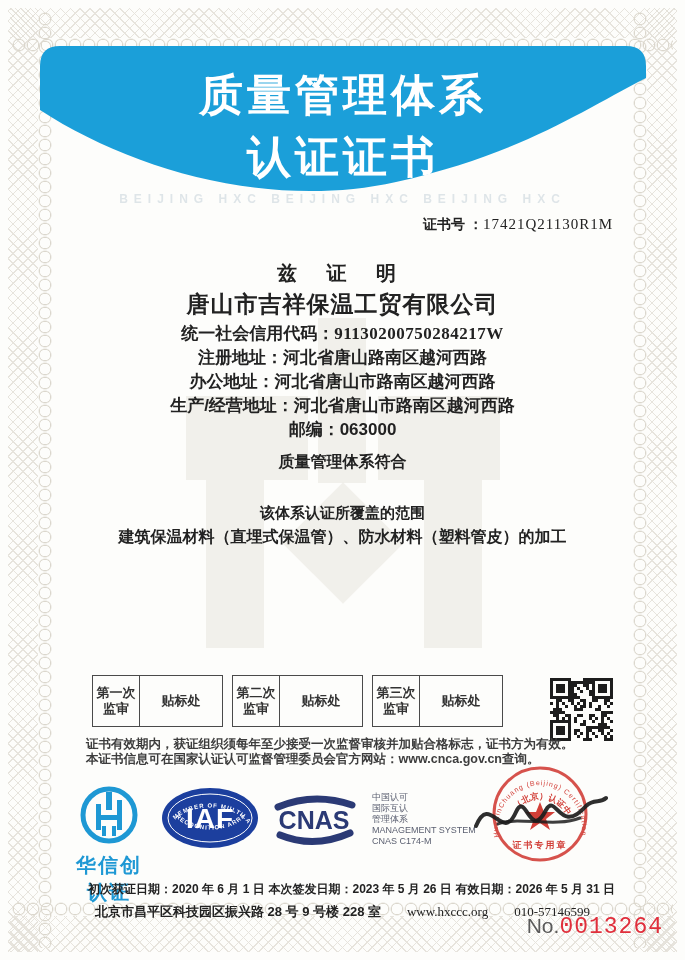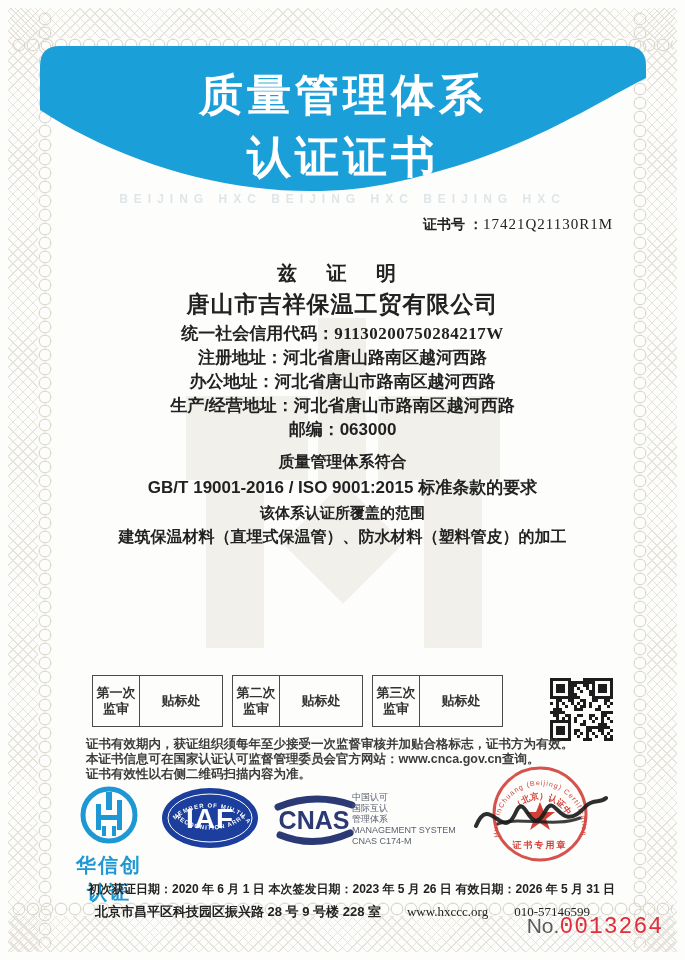--- a/index.html
+++ b/index.html
@@ -65,21 +65,21 @@
   
   .notes{position:absolute; left:86px; top:737px; width:530px; font-size:12.5px;
       font-weight:600; color:#3d3d3d; line-height:15px; z-index:2;}
 
   
   .logos{position:absolute; left:0; top:780px; width:100%; height:105px; z-index:2;}
   .hxc{position:absolute; left:76px; top:4px; width:66px; text-align:center;}
   .hxc-label{color:#1e98d4; font-weight:700; font-size:20px; letter-spacing:2px; margin-top:2px;}
   .iaf{position:absolute; left:160px; top:6px;}
   .cnas{position:absolute; left:270px; top:12px;}
-  .cnas-side{position:absolute; left:352px; top:12px; color:#5a5f70; font-size:9px; line-height:11px;}
+  .cnas-side{position:absolute; left:372px; top:12px; color:#5a5f70; font-size:9px; line-height:11px;}
   .seal{position:absolute; left:468px; top:-26px;}
 
   
   .dates{position:absolute; left:88px; right:70px; top:881px; display:flex;
       justify-content:space-between; font-size:12px; font-weight:700; z-index:2;}
   .address-row{position:absolute; left:0; top:903px; width:100%; text-align:center;
       font-size:13px; font-weight:600; z-index:2;}
   .address-row .sep{display:inline-block; width:26px;}
   .address-row .latin{font-family:"Liberation Serif", serif; font-weight:400;}
   .serial{position:absolute; right:22px; top:914px; z-index:3; display:flex; align-items:baseline;}
@@ -125,21 +125,20 @@
   <div class="center-line company">唐山市吉祥保温工贸有限公司</div>
   <div class="center-line info">
     <div><span>统一社会信用代码：</span><span class="num">91130200750284217W</span></div>
     <div>注册地址：河北省唐山路南区越河西路</div>
     <div>办公地址：河北省唐山市路南区越河西路</div>
     <div>生产/经营地址：河北省唐山市路南区越河西路</div>
     <div>邮编：063000</div>
   </div>
 
   <div class="center-line std1">质量管理体系符合</div>
-  <div class="center-line std2">GB/T 19001-2016 / ISO 9001:2015 标准条款的要求</div>
   <div class="center-line std3">该体系认证所覆盖的范围</div>
   <div class="center-line scope">建筑保温材料（直埋式保温管）、防水材料（塑料管皮）的加工</div>
 
   <div class="audit">
     <div class="group">
       <div class="cell round">第一次
 监审</div>
       <div class="cell sticker">贴标处</div>
     </div>
     <div class="group">
@@ -381,21 +380,20 @@
         <rect x="36" y="60" width="3" height="3" fill="#1d1d1d"></rect>
         <rect x="39" y="60" width="3" height="3" fill="#1d1d1d"></rect>
         <rect x="54" y="60" width="3" height="3" fill="#1d1d1d"></rect>
         <rect x="57" y="60" width="3" height="3" fill="#1d1d1d"></rect>
         <rect x="60" y="60" width="3" height="3" fill="#1d1d1d"></rect>
       </svg></div>
 
   <div class="notes">
     <div>证书有效期内，获证组织须每年至少接受一次监督审核并加贴合格标志，证书方为有效。</div>
     <div>本证书信息可在国家认证认可监督管理委员会官方网站：www.cnca.gov.cn查询。</div>
-    <div>证书有效性以右侧二维码扫描内容为准。</div>
   </div>
 
   <div class="logos">
 
     <div class="hxc">
       <svg width="64" height="62" viewBox="0 0 64 62">
         <circle cx="32" cy="31" r="26" fill="none" stroke="#1e98d4" stroke-width="5"></circle>
         <g fill="#1e98d4">
           <rect x="29" y="8" width="6" height="18"></rect>
           <rect x="19" y="20" width="5" height="26"></rect>

